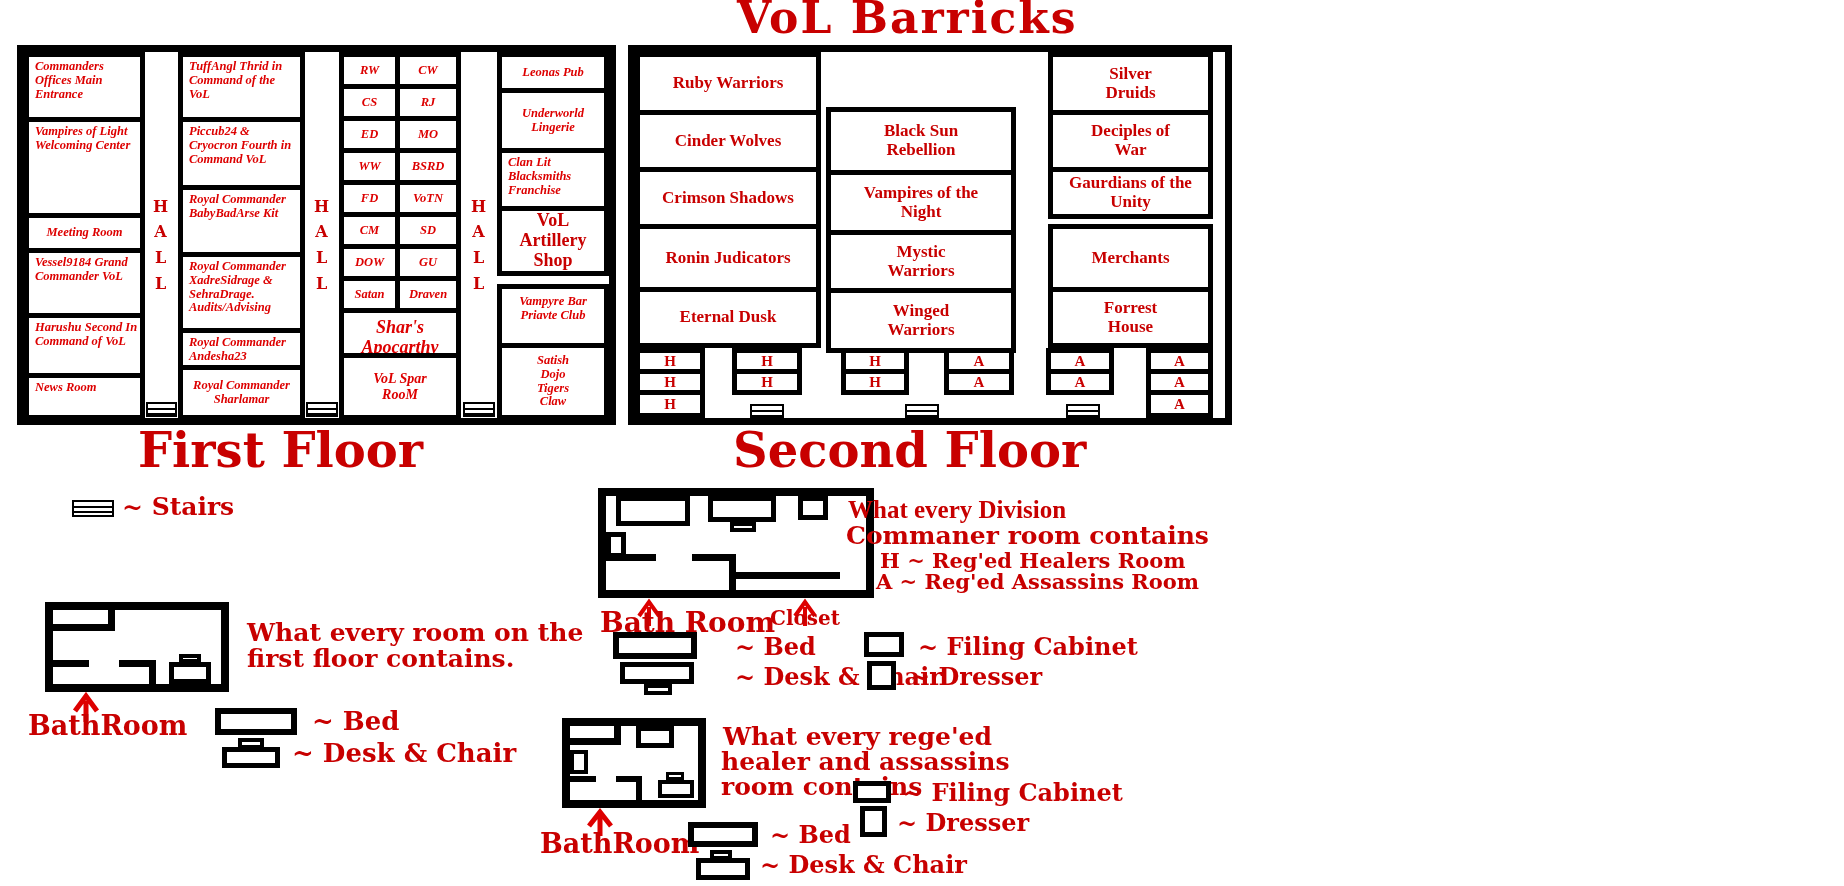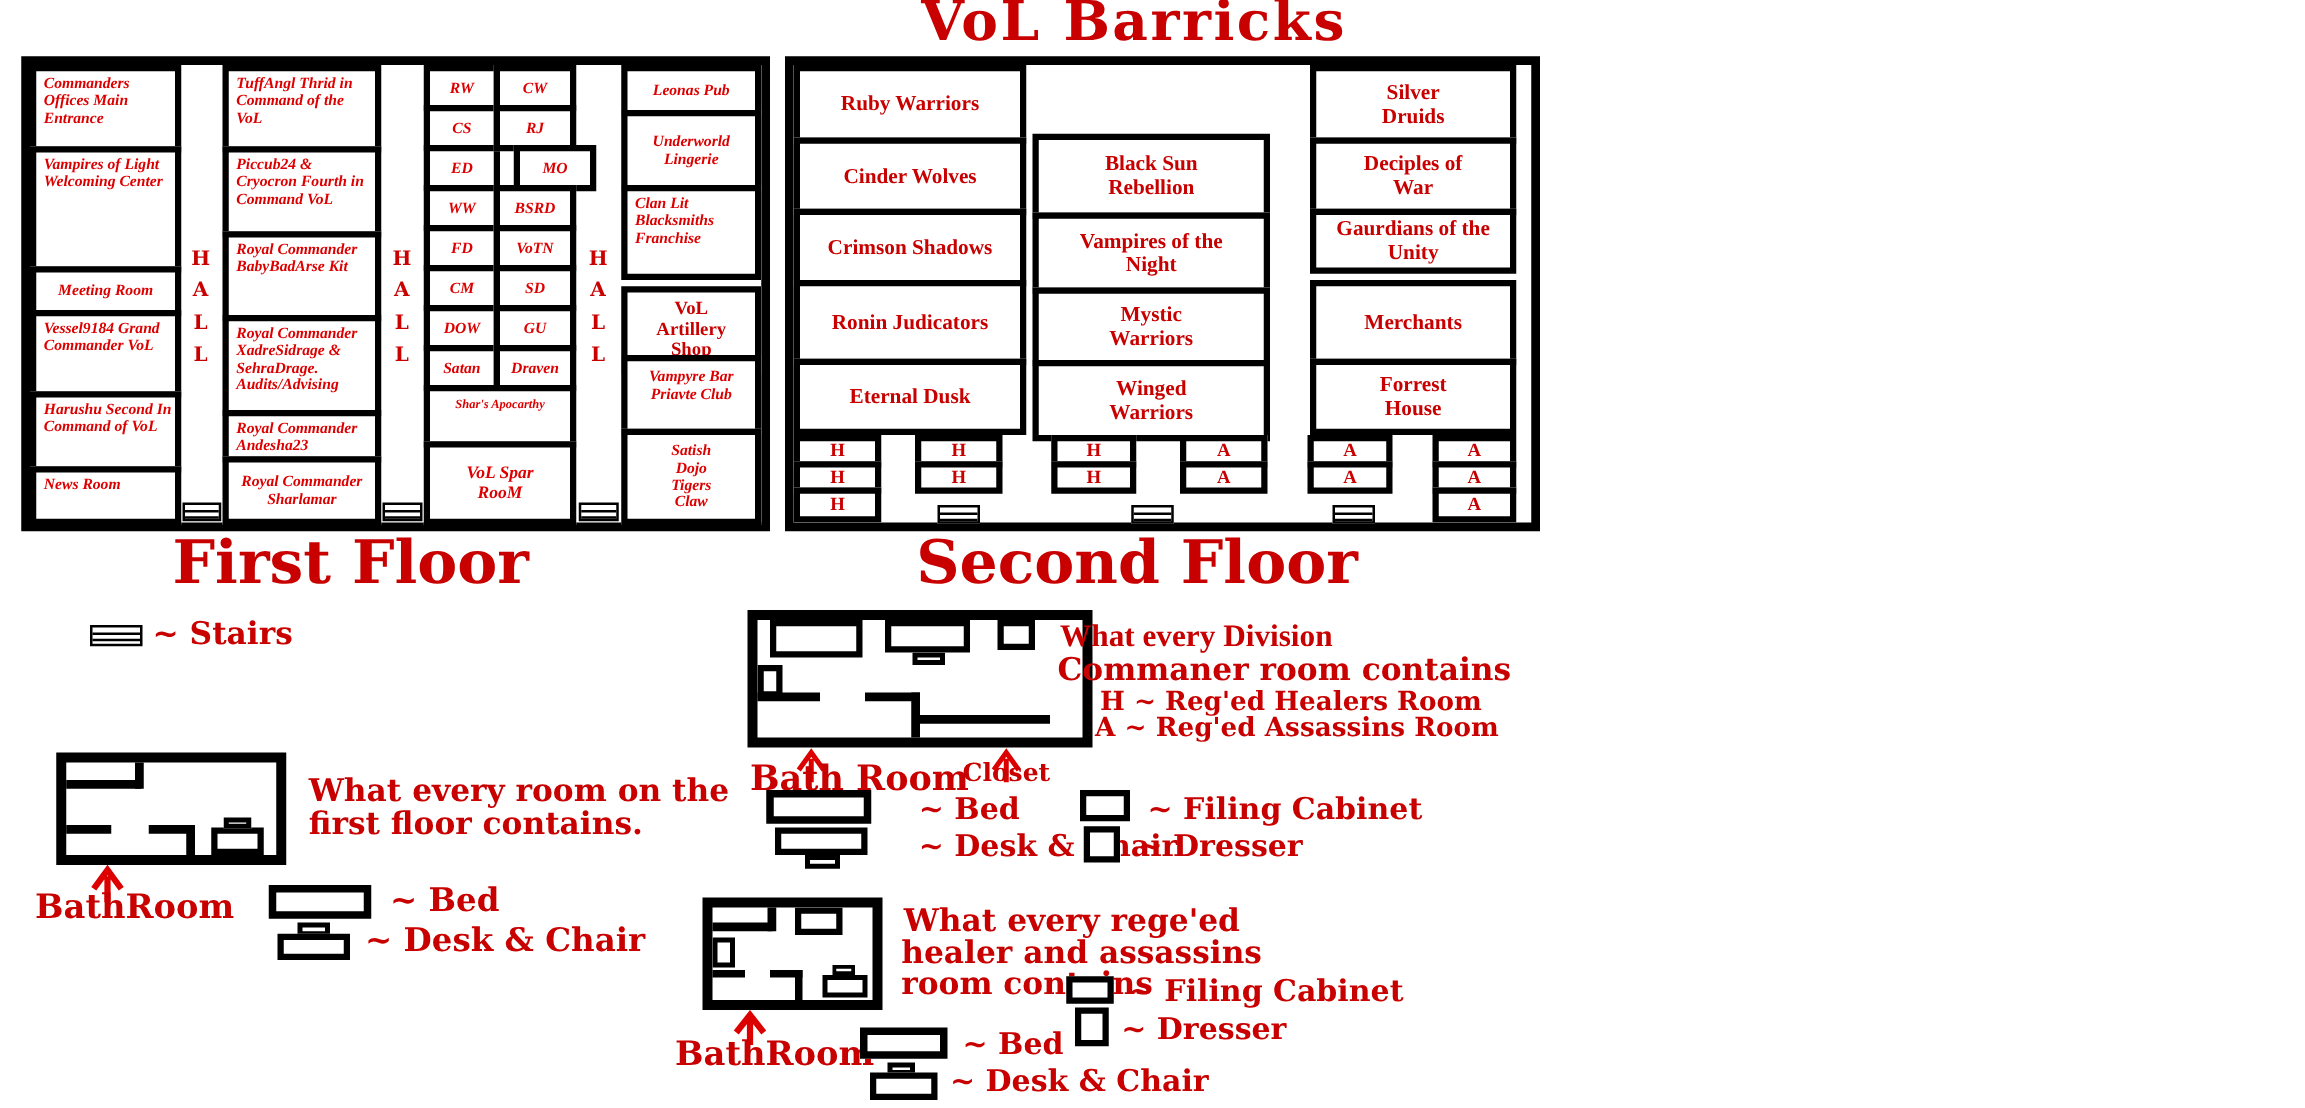--- a/index.html
+++ b/index.html
@@ -66,37 +66,37 @@
 <div class="room it" style="left:339px; top:84px; width:61px; height:37px;">CS</div>
 <div class="room it" style="left:339px; top:116px; width:61px; height:37px;">ED</div>
 <div class="room it" style="left:339px; top:148px; width:61px; height:37px;">WW</div>
 <div class="room it" style="left:339px; top:180px; width:61px; height:37px;">FD</div>
 <div class="room it" style="left:339px; top:212px; width:61px; height:37px;">CM</div>
 <div class="room it" style="left:339px; top:244px; width:61px; height:37px;">DOW</div>
 <div class="room it" style="left:339px; top:276px; width:61px; height:37px;">Satan</div>
 
 <div class="room it" style="left:395px; top:52px; width:66px; height:37px;">CW</div>
 <div class="room it" style="left:395px; top:84px; width:66px; height:37px;">RJ</div>
-<div class="room it" style="left:395px; top:116px; width:66px; height:37px;margin-left:16px;">MO</div>
+<div class="room it" style="left:395px; top:116px; width:66px; height:37px;">MO</div>
 <div class="room it" style="left:395px; top:148px; width:66px; height:37px;">BSRD</div>
 <div class="room it" style="left:395px; top:180px; width:66px; height:37px;">VoTN</div>
 <div class="room it" style="left:395px; top:212px; width:66px; height:37px;">SD</div>
 <div class="room it" style="left:395px; top:244px; width:66px; height:37px;">GU</div>
 <div class="room it" style="left:395px; top:276px; width:66px; height:37px;">Draven</div>
 
-<div class="room it" style="left:339px; top:308px; width:122px; height:50px; font-size:10px; align-items:flex-start; padding-top:5px;">Shar's Apocarthy</div>
+<div class="room it" style="left:339px; top:308px; width:122px; height:50px; font-size:18px; align-items:flex-start; padding-top:5px;">Shar's Apocarthy</div>
 <div class="room it" style="left:339px; top:353px; width:122px; height:67px; font-size:14px; padding:0 20px;">VoL Spar RooM</div>
 
 <div class="hall" style="left:470px; top:185px; height:120px;">HALL</div>
 <div class="stairs" style="left:463px; top:402px; width:32px; height:15px;"></div>
 
 <div class="room it" style="left:497px; top:52px; width:112px; height:41px;">Leonas Pub</div>
 <div class="room it" style="left:497px; top:88px; width:112px; height:65px; padding:0 12px;">Underworld Lingerie</div>
 <div class="room it tl" style="left:497px; top:148px; width:112px; height:76px;">Clan Lit Blacksmiths Franchise</div>
-<div class="room bl" style="left:497px; top:229px; width:112px; height:70px; font-size:15px; padding:14px 16px;">VoL Artillery Shop</div>
+<div class="room bl" style="left:497px; top:206px; width:112px; height:70px; font-size:18px; padding:14px 16px;">VoL Artillery Shop</div>
 <div class="room it" style="left:497px; top:284px; width:112px; height:64px; padding:0 10px; align-items:flex-start; padding-top:6px;">Vampyre Bar Priavte Club</div>
 <div class="room it" style="left:497px; top:343px; width:112px; height:77px; padding:0 28px;">Satish Dojo Tigers Claw</div>
 
 <div class="building" style="left:628px; top:45px; width:604px; height:380px;"></div>
 
 <div class="room bl f2room" style="left:635px; top:52px; width:186px; height:63px;">Ruby Warriors</div>
 <div class="room bl f2room" style="left:635px; top:110px; width:186px; height:62px;">Cinder Wolves</div>
 <div class="room bl f2room" style="left:635px; top:167px; width:186px; height:62px;">Crimson Shadows</div>
 <div class="room bl f2room" style="left:635px; top:224px; width:186px; height:68px;">Ronin Judicators</div>
 <div class="room bl f2room" style="left:635px; top:287px; width:186px; height:61px;">Eternal Dusk</div>

